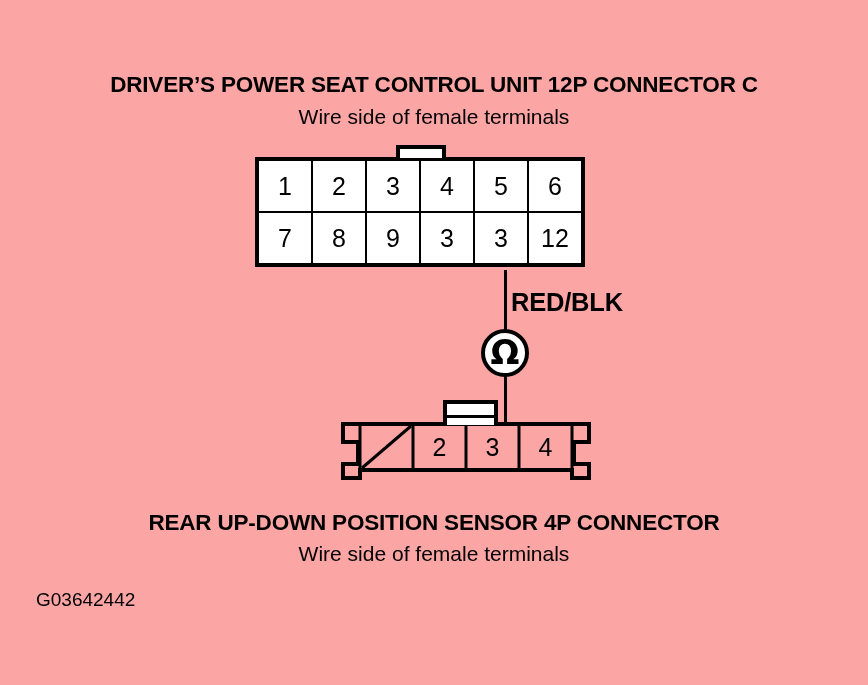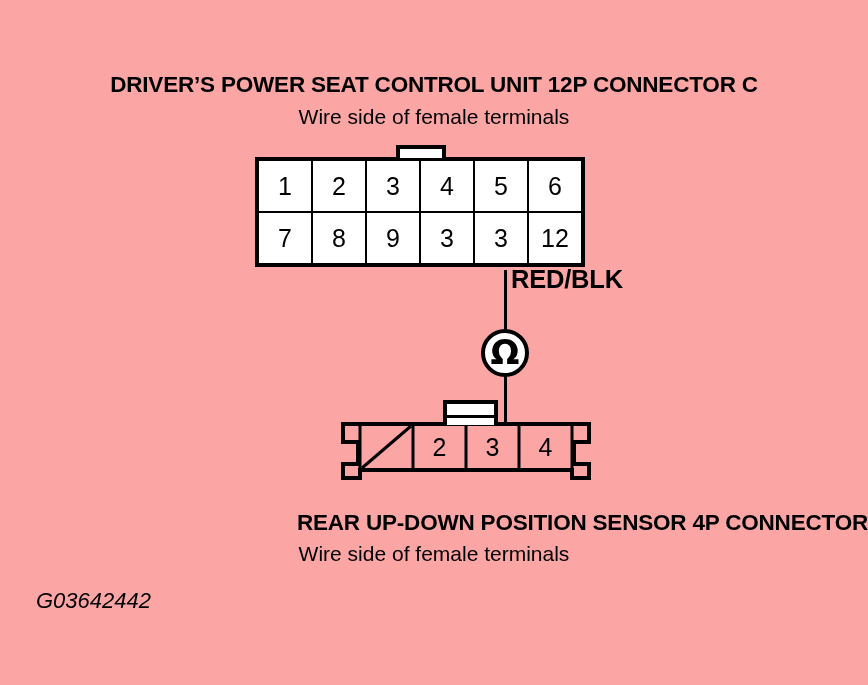--- a/index.html
+++ b/index.html
@@ -31,25 +31,24 @@
     line-height: 1;
   }
   .title-sub {
     font-size: 21px;
     font-weight: normal;
     text-align: center;
     white-space: nowrap;
     line-height: 1;
   }
   .fig-id {
-    font-size: 22px;
+    font-size: 19px;
     font-weight: normal;
     white-space: nowrap;
     line-height: 1;
-    font-style: italic;
   }
 
   
   #conn12-wrap { left: 255px; top: 157px; }
   #conn12-tab {
     left: 396px; top: 145px;
     width: 50px; height: 13px;
     border: 4px solid #000;
     border-bottom: none;
     box-sizing: border-box;
@@ -101,21 +100,21 @@
     justify-content: center;
     font-size: 34px;
     font-weight: bold;
     font-family: "DejaVu Sans", sans-serif;
     line-height: 1;
     padding-bottom: 2px;
     box-sizing: border-box;
   }
 
   #wire-label {
-    left: 511px; top: 267px;
+    left: 511px; top: 290px;
     font-size: 25.5px;
     font-weight: bold;
     white-space: nowrap;
     letter-spacing: -0.2px;
     line-height: 1;
   }
 
   
   #conn4-tab {
     left: 443px; top: 400px;
@@ -212,19 +211,19 @@
     <line x1="125" y1="4" x2="125" y2="50" stroke="#000" stroke-width="3"></line>
     <line x1="178" y1="4" x2="178" y2="50" stroke="#000" stroke-width="3"></line>
 
     <line x1="21" y1="48" x2="70" y2="6" stroke="#000" stroke-width="3"></line>
 
     <text x="98.5" y="27" class="cell-num" text-anchor="middle" dominant-baseline="central" fill="#000">2</text>
     <text x="151.5" y="27" class="cell-num" text-anchor="middle" dominant-baseline="central" fill="#000">3</text>
     <text x="204.5" y="27" class="cell-num" text-anchor="middle" dominant-baseline="central" fill="#000">4</text>
   </svg>
 
-  <div class="abs title-main" style="left:0; top:512px; width:868px;text-align:right;">REAR UP-DOWN POSITION SENSOR 4P CONNECTOR</div>
+  <div class="abs title-main" style="left:0; top:512px; width:868px;">REAR UP-DOWN POSITION SENSOR 4P CONNECTOR</div>
 
   <div class="abs title-sub" style="left:0; top:543px; width:868px;">Wire side of female terminals</div>
 
   <div class="abs fig-id" style="left:36px; top:590px;">G03642442</div>
 
 </div>
 
 </body></html>

